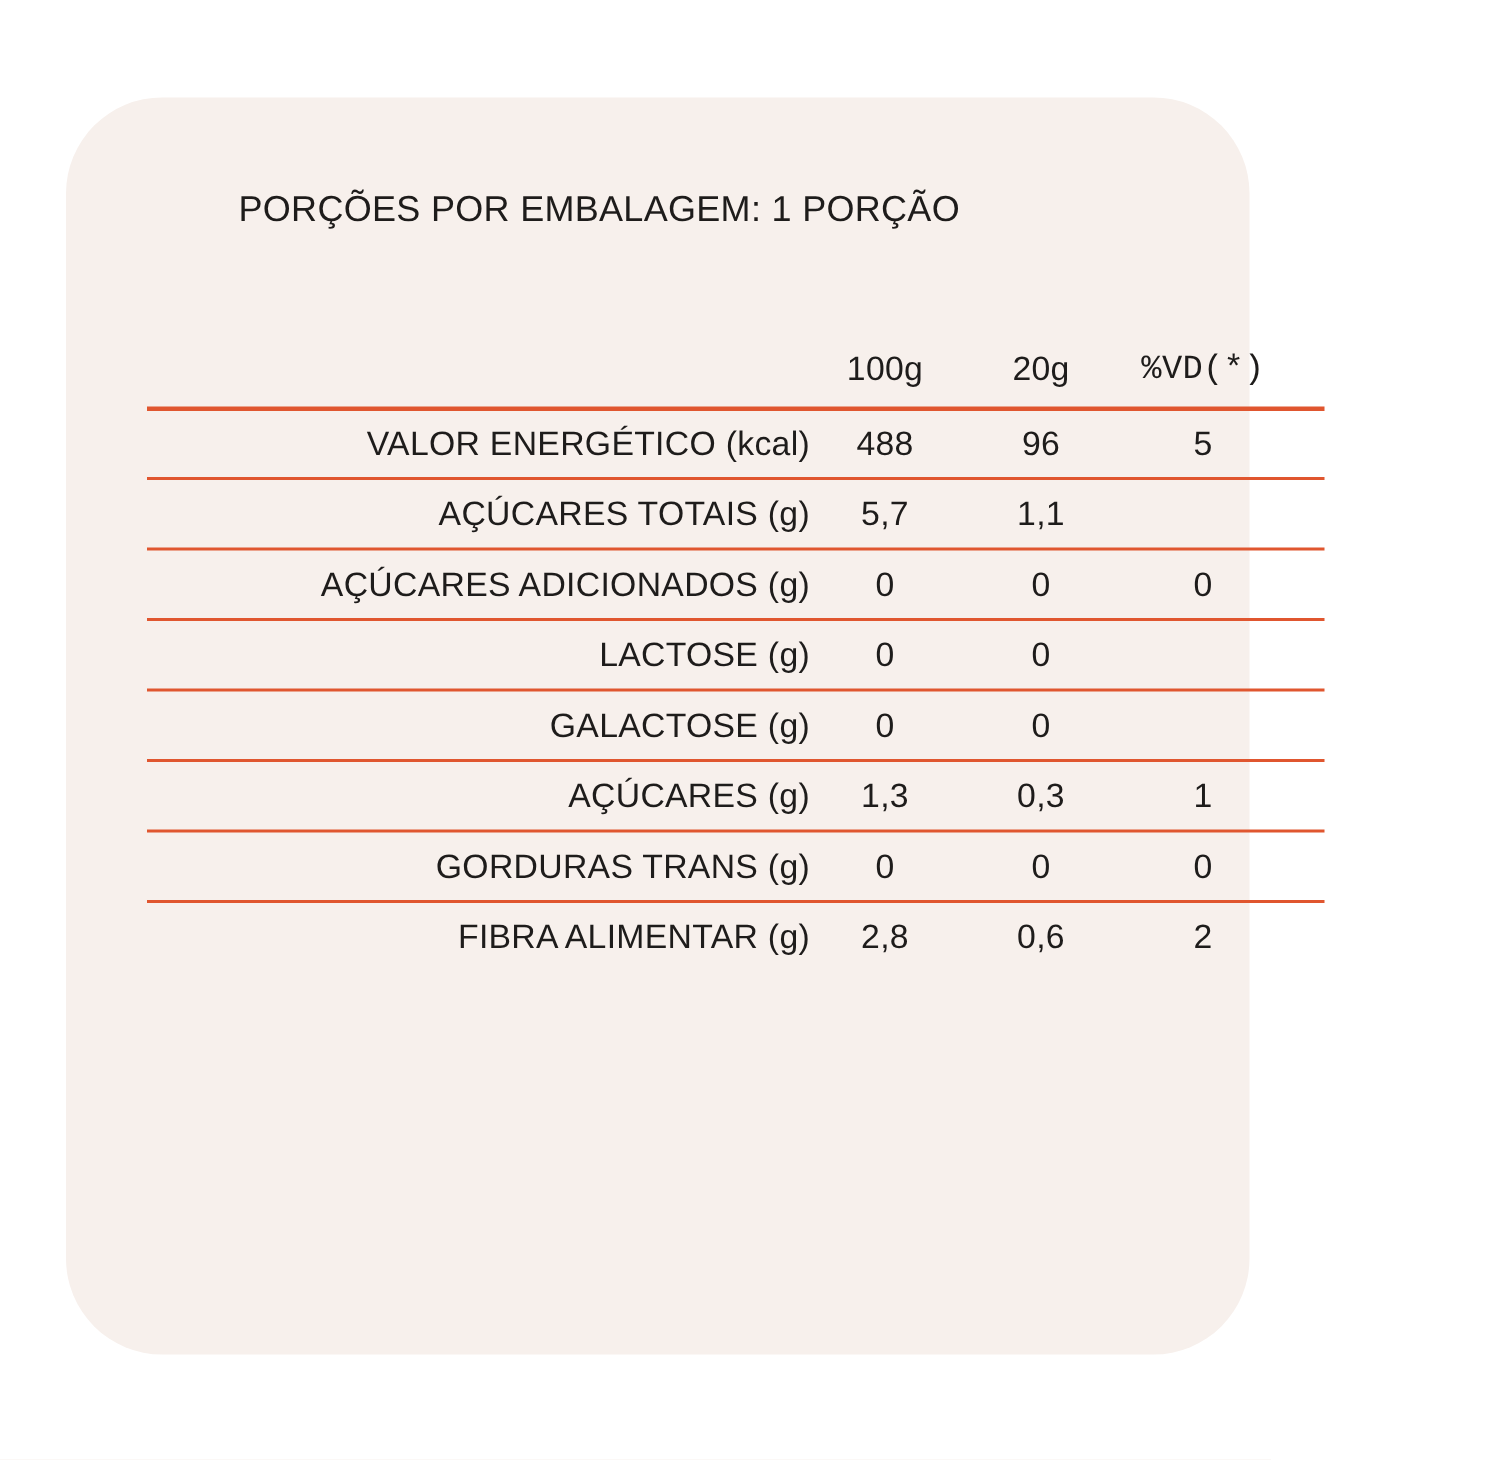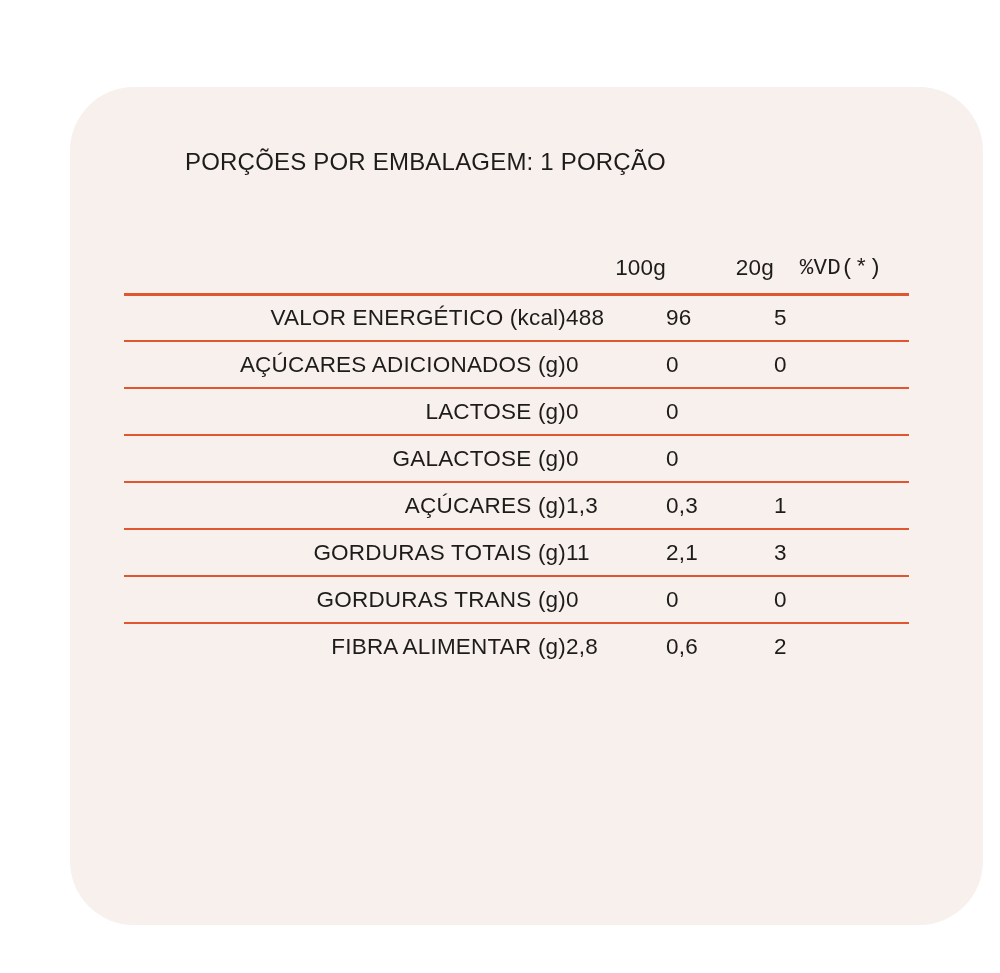--- a/index.html
+++ b/index.html
@@ -12,25 +12,24 @@
   html,body{width:1000px;height:973px;}
   body{
     background:var(--page-bg);
     font-family:"Liberation Sans","DejaVu Sans",sans-serif;
     color:var(--text);
     position:relative;
     overflow:hidden;
   }
   .card{
     position:absolute;
-    left:70px; top:65px;
-    width:913px; height:838px;
+    left:44px; top:65px;
+    width:789px; height:838px;
     background:var(--card-bg);
     border-radius:64px;
-    margin-top:22px;
   }
   .serving-info{
     position:absolute;
     left:115px; top:57px;
     font-size:24px;
     font-weight:500;
     line-height:36px;
     letter-spacing:0.2px;
   }
   table.nutrition{
@@ -44,36 +43,36 @@
     letter-spacing:0.2px;
   }
   col.c-label{width:442px;}
   col.c-100g{width:100px;}
   col.c-20g{width:108px;}
   col.c-vd{width:135px;}
   thead th{
     height:47px;
     vertical-align:bottom;
     padding-bottom:12px;
-    text-align:right;
+    text-align:center;
     font-weight:500;
     border-bottom:3px solid var(--accent);
   }
   thead th.vd-head{padding-right:27px;font-family:Liberation Mono, monospace;}
   tbody td{
     height:47px;
     vertical-align:middle;
     border-bottom:2px solid var(--accent);
   }
   tbody tr:last-child td{border-bottom:none;}
   td.label{text-align:right;}
   td.label.indent-0{padding-left:27px;}
   td.label.indent-1{padding-left:56px;}
   td.label.indent-2{padding-left:80px;}
-  td.val{}
+  td.val{text-align:center;}
   td.val-vd{padding-right:27px;}
 </style>
 </head>
 <body>
 
 <div class="card">
 
   <div class="serving-info">
     <div>PORÇÕES POR EMBALAGEM: 1 PORÇÃO</div>
   </div>
@@ -94,20 +93,26 @@
       </tr>
     </thead>
     <tbody>
         <tr>
           <td class="label indent-0">VALOR ENERGÉTICO (kcal)</td>
           <td class="val">488</td>
           <td class="val">96</td>
           <td class="val val-vd">5</td>
         </tr>
         <tr>
+          <td class="label indent-1">AÇÚCARES TOTAIS (g)</td>
+          <td class="val">5,7</td>
+          <td class="val">1,1</td>
+          <td class="val val-vd"></td>
+        </tr>
+        <tr>
           <td class="label indent-2">AÇÚCARES ADICIONADOS (g)</td>
           <td class="val">0</td>
           <td class="val">0</td>
           <td class="val val-vd">0</td>
         </tr>
         <tr>
           <td class="label indent-2">LACTOSE (g)</td>
           <td class="val">0</td>
           <td class="val">0</td>
           <td class="val val-vd"></td>
@@ -118,26 +123,20 @@
           <td class="val">0</td>
           <td class="val val-vd"></td>
         </tr>
         <tr>
           <td class="label indent-0">AÇÚCARES (g)</td>
           <td class="val">1,3</td>
           <td class="val">0,3</td>
           <td class="val val-vd">1</td>
         </tr>
         <tr>
-          <td class="label indent-0">GORDURAS TOTAIS (g)</td>
-          <td class="val">11</td>
-          <td class="val">2,1</td>
-          <td class="val val-vd">3</td>
-        </tr>
-        <tr>
           <td class="label indent-1">GORDURAS TRANS (g)</td>
           <td class="val">0</td>
           <td class="val">0</td>
           <td class="val val-vd">0</td>
         </tr>
         <tr>
           <td class="label indent-0">FIBRA ALIMENTAR (g)</td>
           <td class="val">2,8</td>
           <td class="val">0,6</td>
           <td class="val val-vd">2</td>

